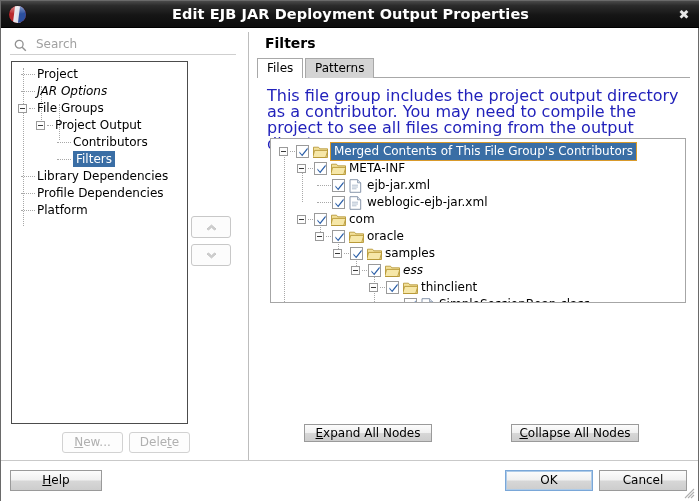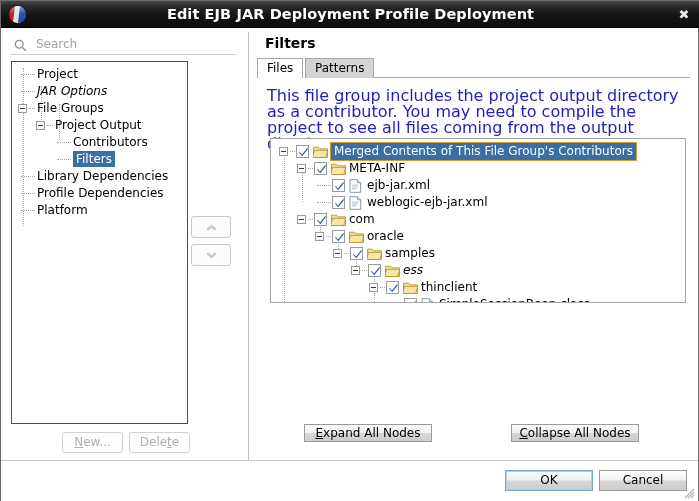--- a/index.html
+++ b/index.html
@@ -304,21 +304,21 @@
 <body>
 
 <div id="app">
 
   <div class="titlebar">
     <div class="titlebar-icon">
       <div class="seg-white"></div>
       <div class="seg-blue"></div>
       <div class="gloss"></div>
     </div>
-    <div class="titlebar-title">Edit EJB JAR Deployment Profile Deployment</div>
+    <div class="titlebar-title">Edit EJB JAR Deployment Output Properties</div>
     <div class="titlebar-close">✖</div>
   </div>
 
   <div class="content">
 
     <div class="search-wrap">
       <svg class="search-icon" viewBox="0 0 13 13">
         <circle cx="5.2" cy="5.2" r="3.9" fill="none" stroke="#909090" stroke-width="1.3"></circle>
         <line x1="8.2" y1="8.2" x2="11.8" y2="11.8" stroke="#909090" stroke-width="1.4"></line>
       </svg>
@@ -560,20 +560,23 @@
     </div>
 
     <div class="btn normal" style="left:303px; top:396px; width:128px; height:18px; line-height:16px;">
       <span><span class="u">E</span>xpand All Nodes</span>
     </div>
     <div class="btn normal" style="left:510px; top:396px; width:128px; height:18px; line-height:16px;">
       <span><span class="u">C</span>ollapse All Nodes</span>
     </div>
 
     <div class="bottombar">
+      <div class="btn normal" style="left:9px; top:9px; width:92px; height:21px; line-height:19px;">
+        <span><span class="u">H</span>elp</span>
+      </div>
       <div class="btn focus" style="left:504px; top:9px; width:88px; height:21px; line-height:19px;">
         <span>OK</span>
       </div>
       <div class="btn normal" style="left:598px; top:9px; width:88px; height:21px; line-height:19px;">
         <span>Cancel</span>
       </div>
       <svg class="resize-grip" viewBox="0 0 12 12">
         <path d="M11 2 L2 11 M11 5 L5 11 M11 8 L8 11" stroke="#b0b0b0" stroke-width="1.1" fill="none"></path>
       </svg>
     </div>

